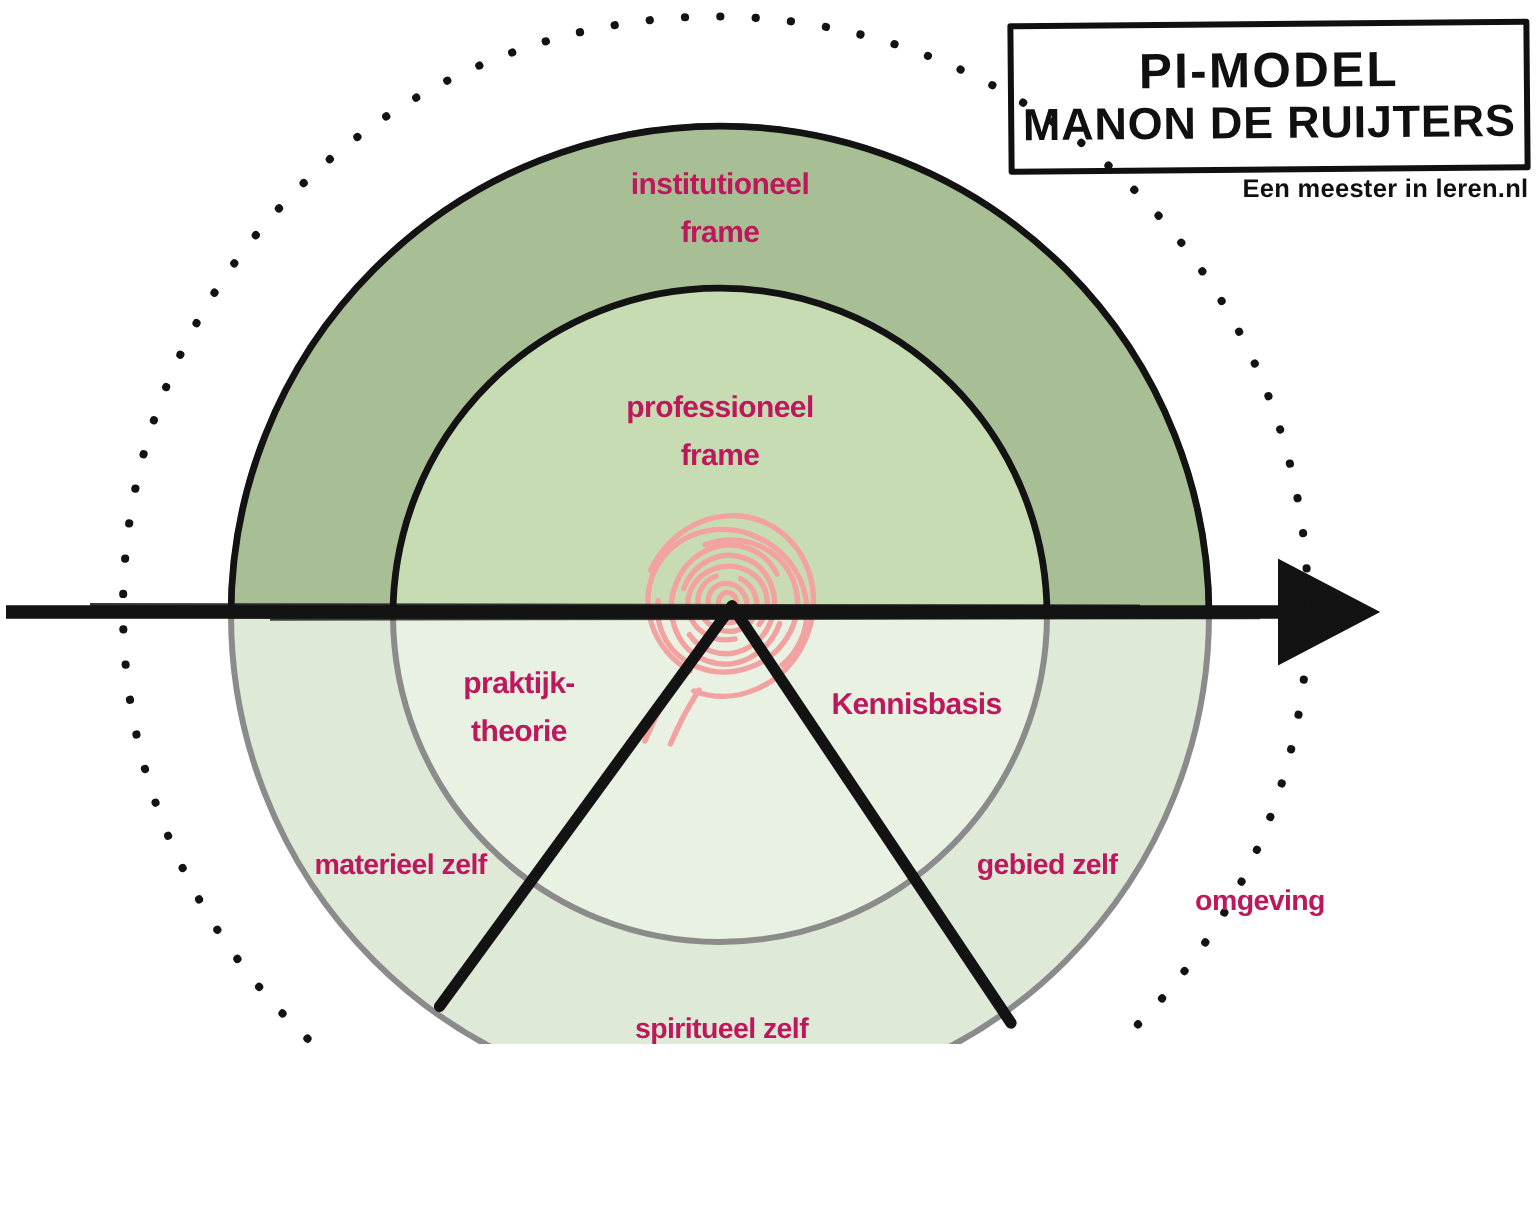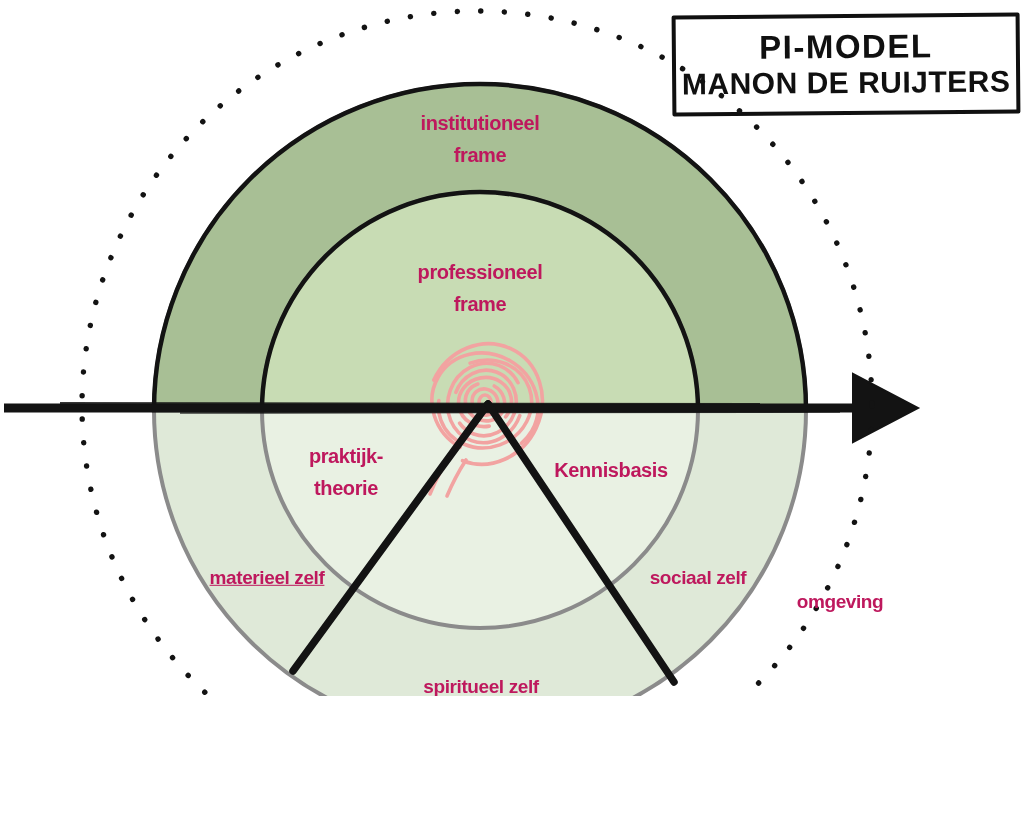--- a/index.html
+++ b/index.html
@@ -29,20 +29,21 @@
 </style>
 </head>
 <body>
 
 <div class="stage">
 
   <div class="title-box">
     <div class="title-line1">PI-MODEL</div>
     <div class="title-line2">MANON DE RUIJTERS</div>
   </div>
+  <div class="attribution">Een meester in leren.nl</div>
 
   <svg class="diagram" width="1024" height="820" viewBox="0 0 1024 820">
 
     <circle cx="480" cy="410" r="326" stroke-width="4" stroke="#8b8b8b" fill="#dfe9d8"></circle>
 
     <path d="M 154,410 A 326,326 0 0 1 806,410 Z" stroke-width="4.5" stroke="#131313" fill="#a8bf95"></path>
 
     <circle cx="480" cy="410" r="218" stroke-width="4" stroke="#8b8b8b" fill="#e9f1e3"></circle>
 
     <path d="M 262,410 A 218,218 0 0 1 698,410 Z" stroke-width="4.5" stroke="#131313" fill="#c8dcb4"></path>
@@ -78,17 +79,17 @@
     <circle cx="477" cy="406" r="395" fill="none" stroke-width="5.4" stroke-linecap="round" stroke-dasharray="0.1 23.5" stroke="#131313"></circle>
   </svg>
 
   <div class="lbl" style="left:480px;top:139px;">institutioneel
 frame</div>
   <div class="lbl" style="left:480px;top:288px;">professioneel
 frame</div>
   <div class="lbl" style="left:346px;top:472px;">praktijk-
 theorie</div>
   <div class="lbl" style="left:611px;top:470px;">Kennisbasis</div>
-  <div class="lbl small" style="left:267px;top:578px;text-decoration:underline;">materieel zelf</div>
-  <div class="lbl small" style="left:698px;top:578px;">sociaal zelf</div>
+  <div class="lbl small" style="left:267px;top:578px;">materieel zelf</div>
+  <div class="lbl small" style="left:698px;top:578px;">gebied zelf</div>
   <div class="lbl small" style="left:481px;top:687px;">spiritueel zelf</div>
   <div class="lbl small" style="left:840px;top:602px;">omgeving</div>
 </div>
 
 </body></html>

